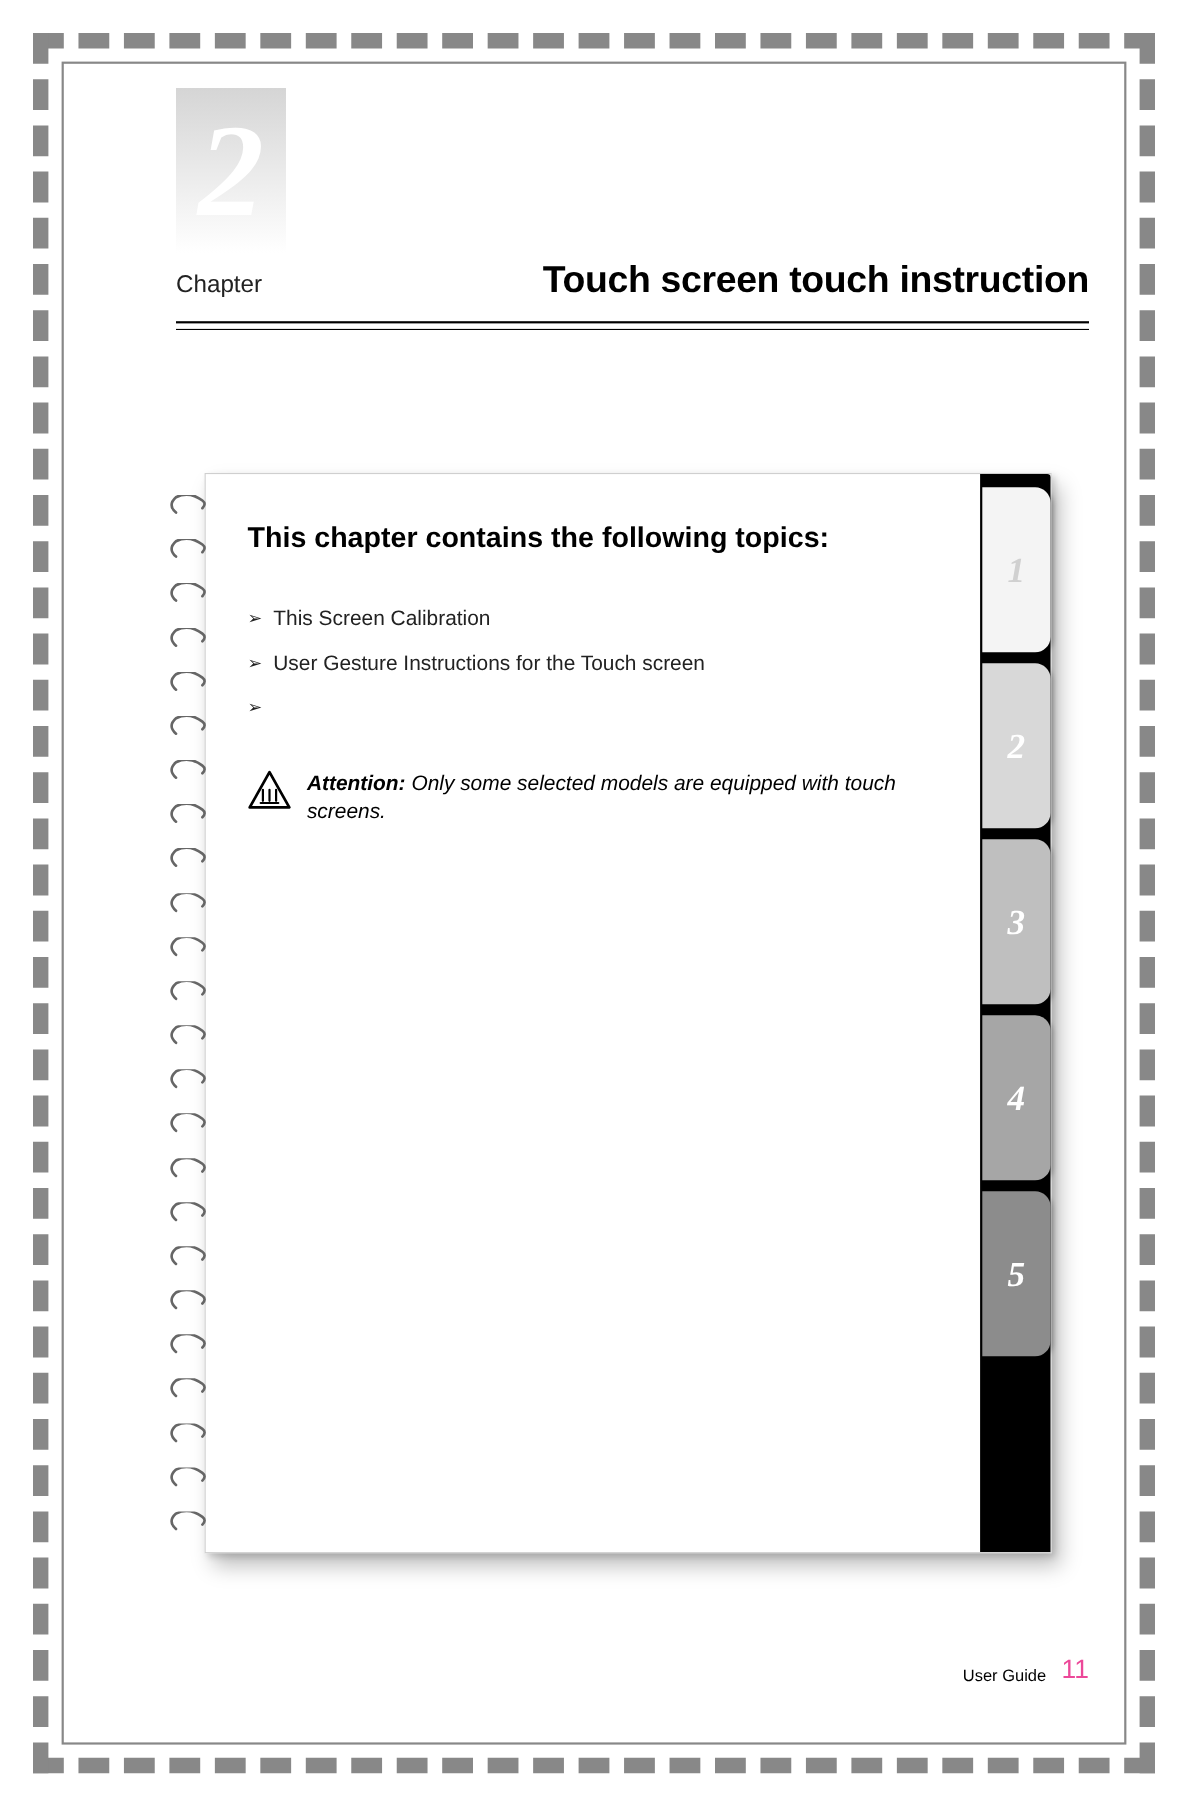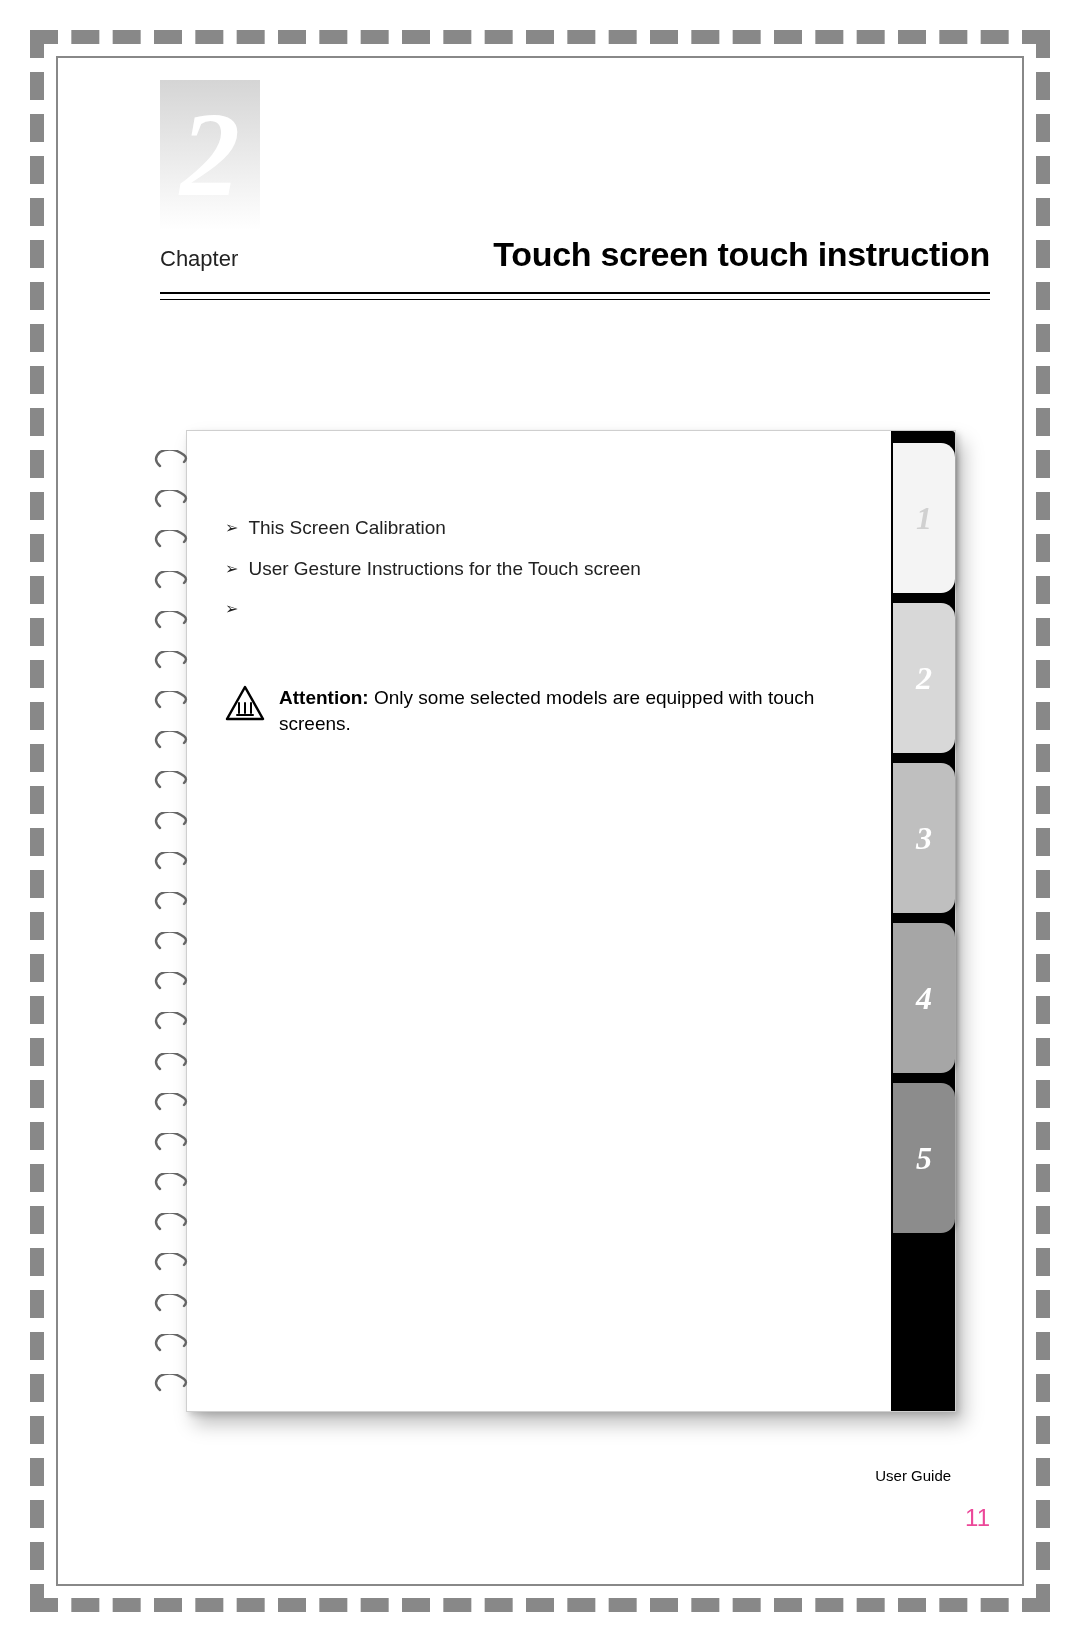--- a/index.html
+++ b/index.html
@@ -132,24 +132,25 @@
     line-height: 1.4;
   }
   .chevron {
     flex: 0 0 auto;
     font-size: 16px;
     padding-top: 2px;
   }
   .attention-block {
     display: flex;
     gap: 14px;
-    margin-top: 64px;
+    margin-top: 44px;
     font-size: 19px;
     color: #000;
     line-height: 1.4;
+    font-style: italic;
   }
   .warn-icon {
     flex: 0 0 auto;
     width: 40px;
     height: 36px;
   }
   .attention-text b { font-weight: bold; }
   
   .tab-strip {
     position: absolute;
@@ -181,21 +182,21 @@
   .tab.t2 { top: 172px; background:#d8d8d8; color:#fff; }
   .tab.t3 { top: 332px; background:#bfbfbf; color:#fff; }
   .tab.t4 { top: 492px; background:#a6a6a6; color:#fff; }
   .tab.t5 { top: 652px; background:#8c8c8c; color:#fff; }
   
   .page-footer {
     position: absolute;
     right: 10px;
     bottom: 30px;
     display: flex;
-    align-items: flex-start;
+    align-items: flex-end;
     gap: 14px;
   }
   .footer-label { font-size: 15px; color: #000; }
   .footer-num { font-size: 24px; color: #ec4899; margin-top: 37px; }
 </style>
 </head>
 <body>
 
 <div class="outer-dashed"></div>
 <div class="inner-line"></div>
@@ -303,20 +304,21 @@
           </div>
         <div class="tab t4">
             <span>4</span>
           </div>
         <div class="tab t5">
             <span>5</span>
           </div>
       </div>
 
       <div class="notebook-content">
+        <div class="topics-heading">This chapter contains the following topics:</div>
 
         <div class="topics-list">
           <div class="topic-item">
             <span class="chevron">➢</span>
             <span>This Screen Calibration</span>
           </div>
           <div class="topic-item">
             <span class="chevron">➢</span>
             <span>User Gesture Instructions for the Touch screen</span>
           </div>

